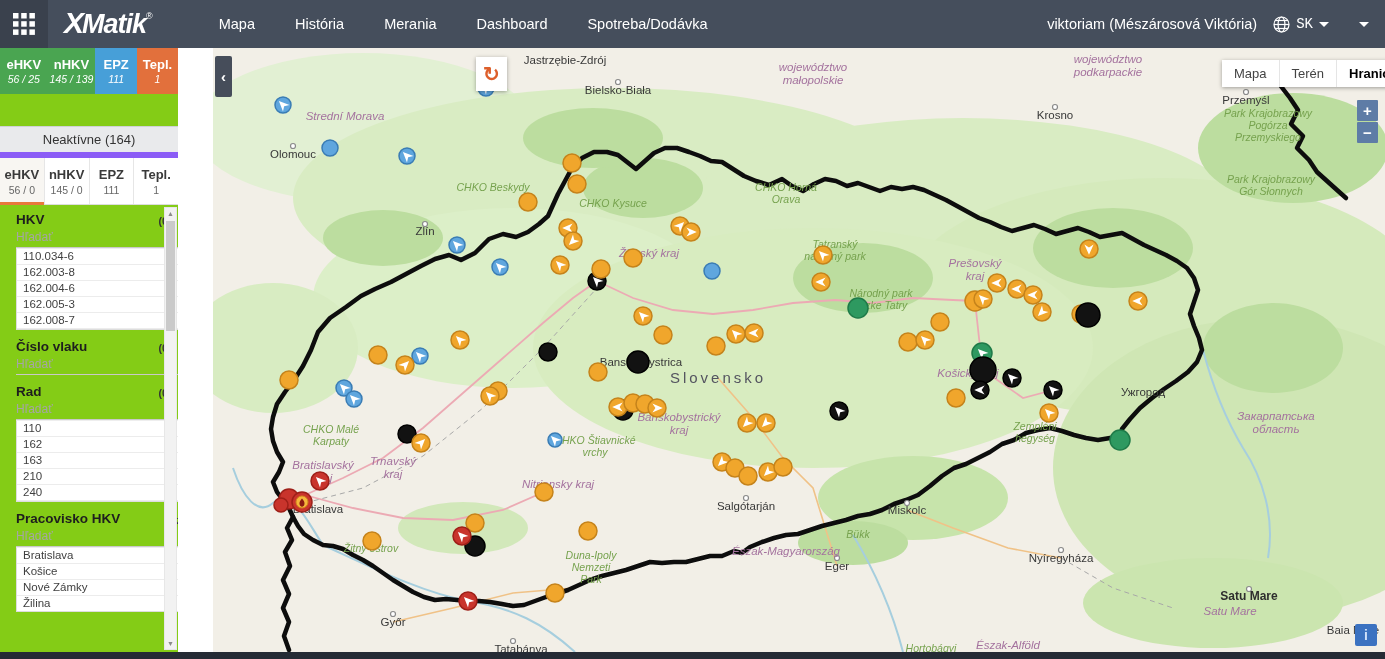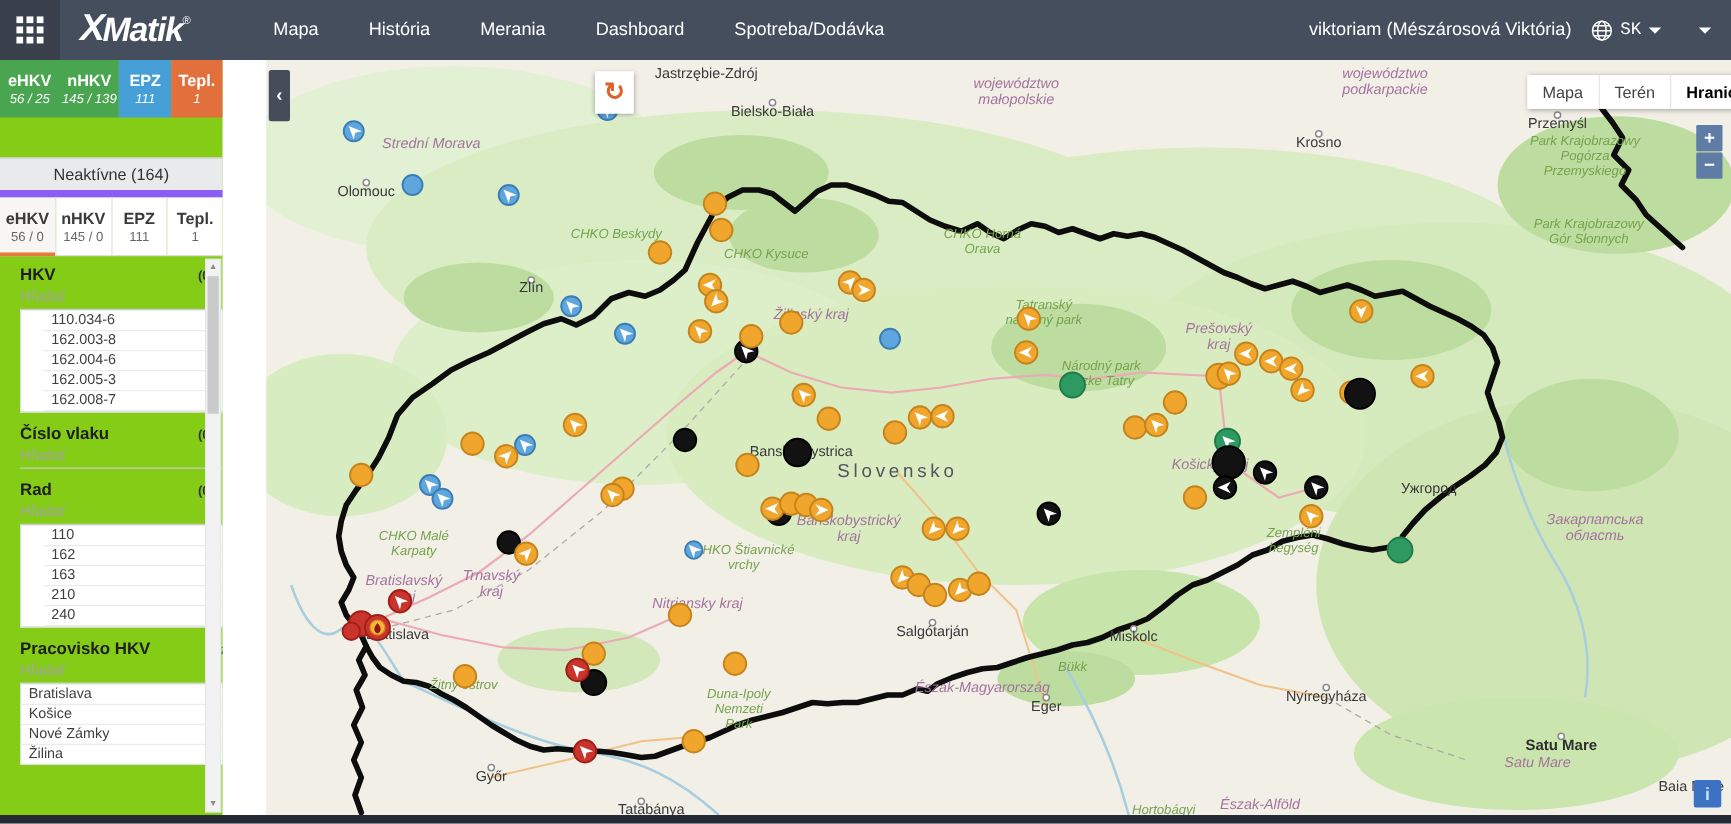--- a/index.html
+++ b/index.html
@@ -40,21 +40,21 @@
   .section:first-child{margin-top:5px;}
   .sec-head{display:flex;justify-content:space-between;align-items:flex-end;height:17px;}
   .sec-title{font-weight:bold;font-size:13.5px;color:#1e1e1e;}
   .sec-count{font-weight:bold;font-size:10.5px;color:#333;}
   .sec-search{display:flex;align-items:center;border-bottom:1px solid #c9c9c9;height:20px;}
   .sec-search input{border:0;outline:0;flex:1;font-size:12px;color:#444;font-family:inherit;background:transparent;padding:0;}
   .sec-search input::placeholder{color:#a5a5a5;}
   .sec-list{border:1px solid #ddd;border-top:1px solid #eee;position:relative;background:#fff;}
   .row{height:15px;line-height:15px;font-size:11.5px;color:#3f3f3f;padding-left:6px;border-bottom:1px solid #ececec;cursor:pointer;white-space:nowrap;overflow:hidden;}
   .row:last-child{border-bottom:none;}
-  .has-sb .row{margin-right:13px;margin-left:18px;}
+  .has-sb .row{margin-right:13px;}
   .inner-sb{position:absolute;top:0;right:0;bottom:0;width:13px;background:#f4f4f4;border-left:1px solid #e2e2e2;}
   .sb-a{position:absolute;left:0;right:0;height:11px;color:#8a8a8a;font-size:7px;text-align:center;line-height:11px;cursor:pointer;}
   .sb-a.up{top:0;} .sb-a.dn{bottom:0;}
   .inner-thumb{position:absolute;left:1px;right:1px;top:13px;height:22px;background:#c4c4c4;cursor:pointer;}
   .outer-sb{position:absolute;right:1px;top:2px;bottom:2px;width:11px;background:#f2f2f2;border:1px solid #e7e7e7;}
   .outer-thumb{position:absolute;left:1px;right:1px;top:13px;height:110px;background:#cacaca;cursor:pointer;}
   
   .map{position:absolute;left:213px;top:48px;right:0;bottom:7px;overflow:hidden;background:#f2efe7;}
   #map-base{position:absolute;inset:0;z-index:1;}
   #map-labels{position:absolute;inset:0;z-index:2;pointer-events:none;}

